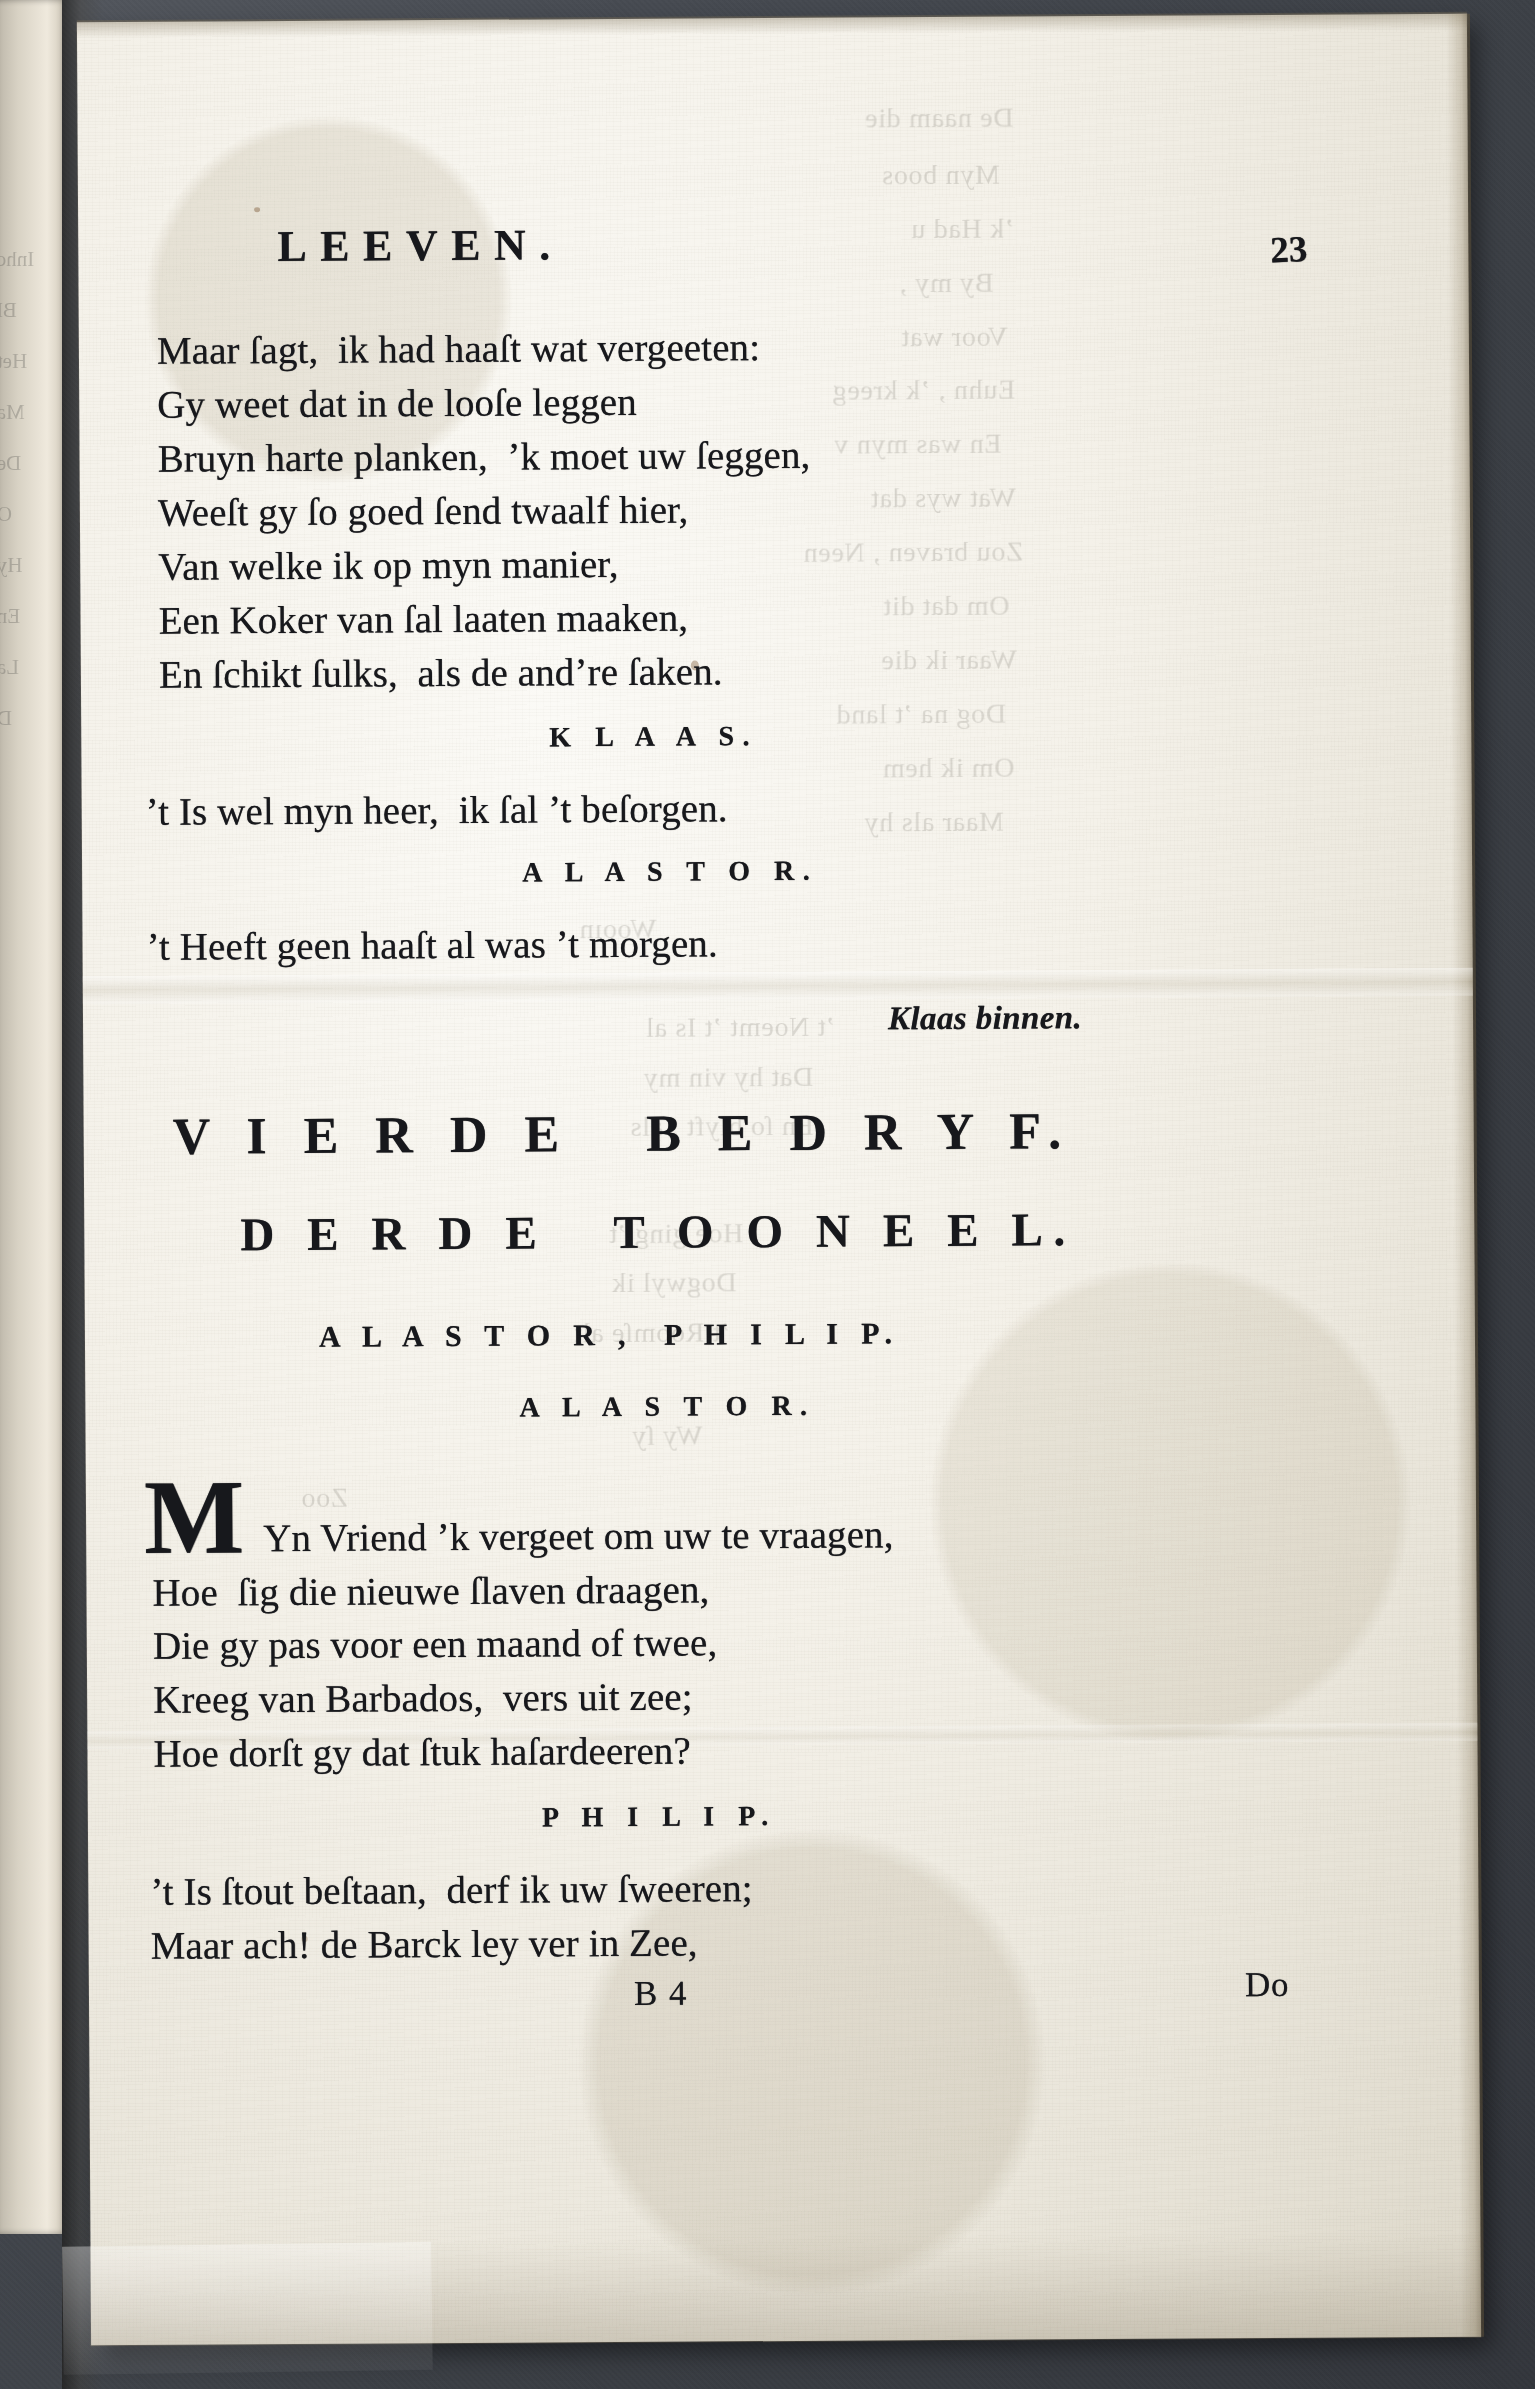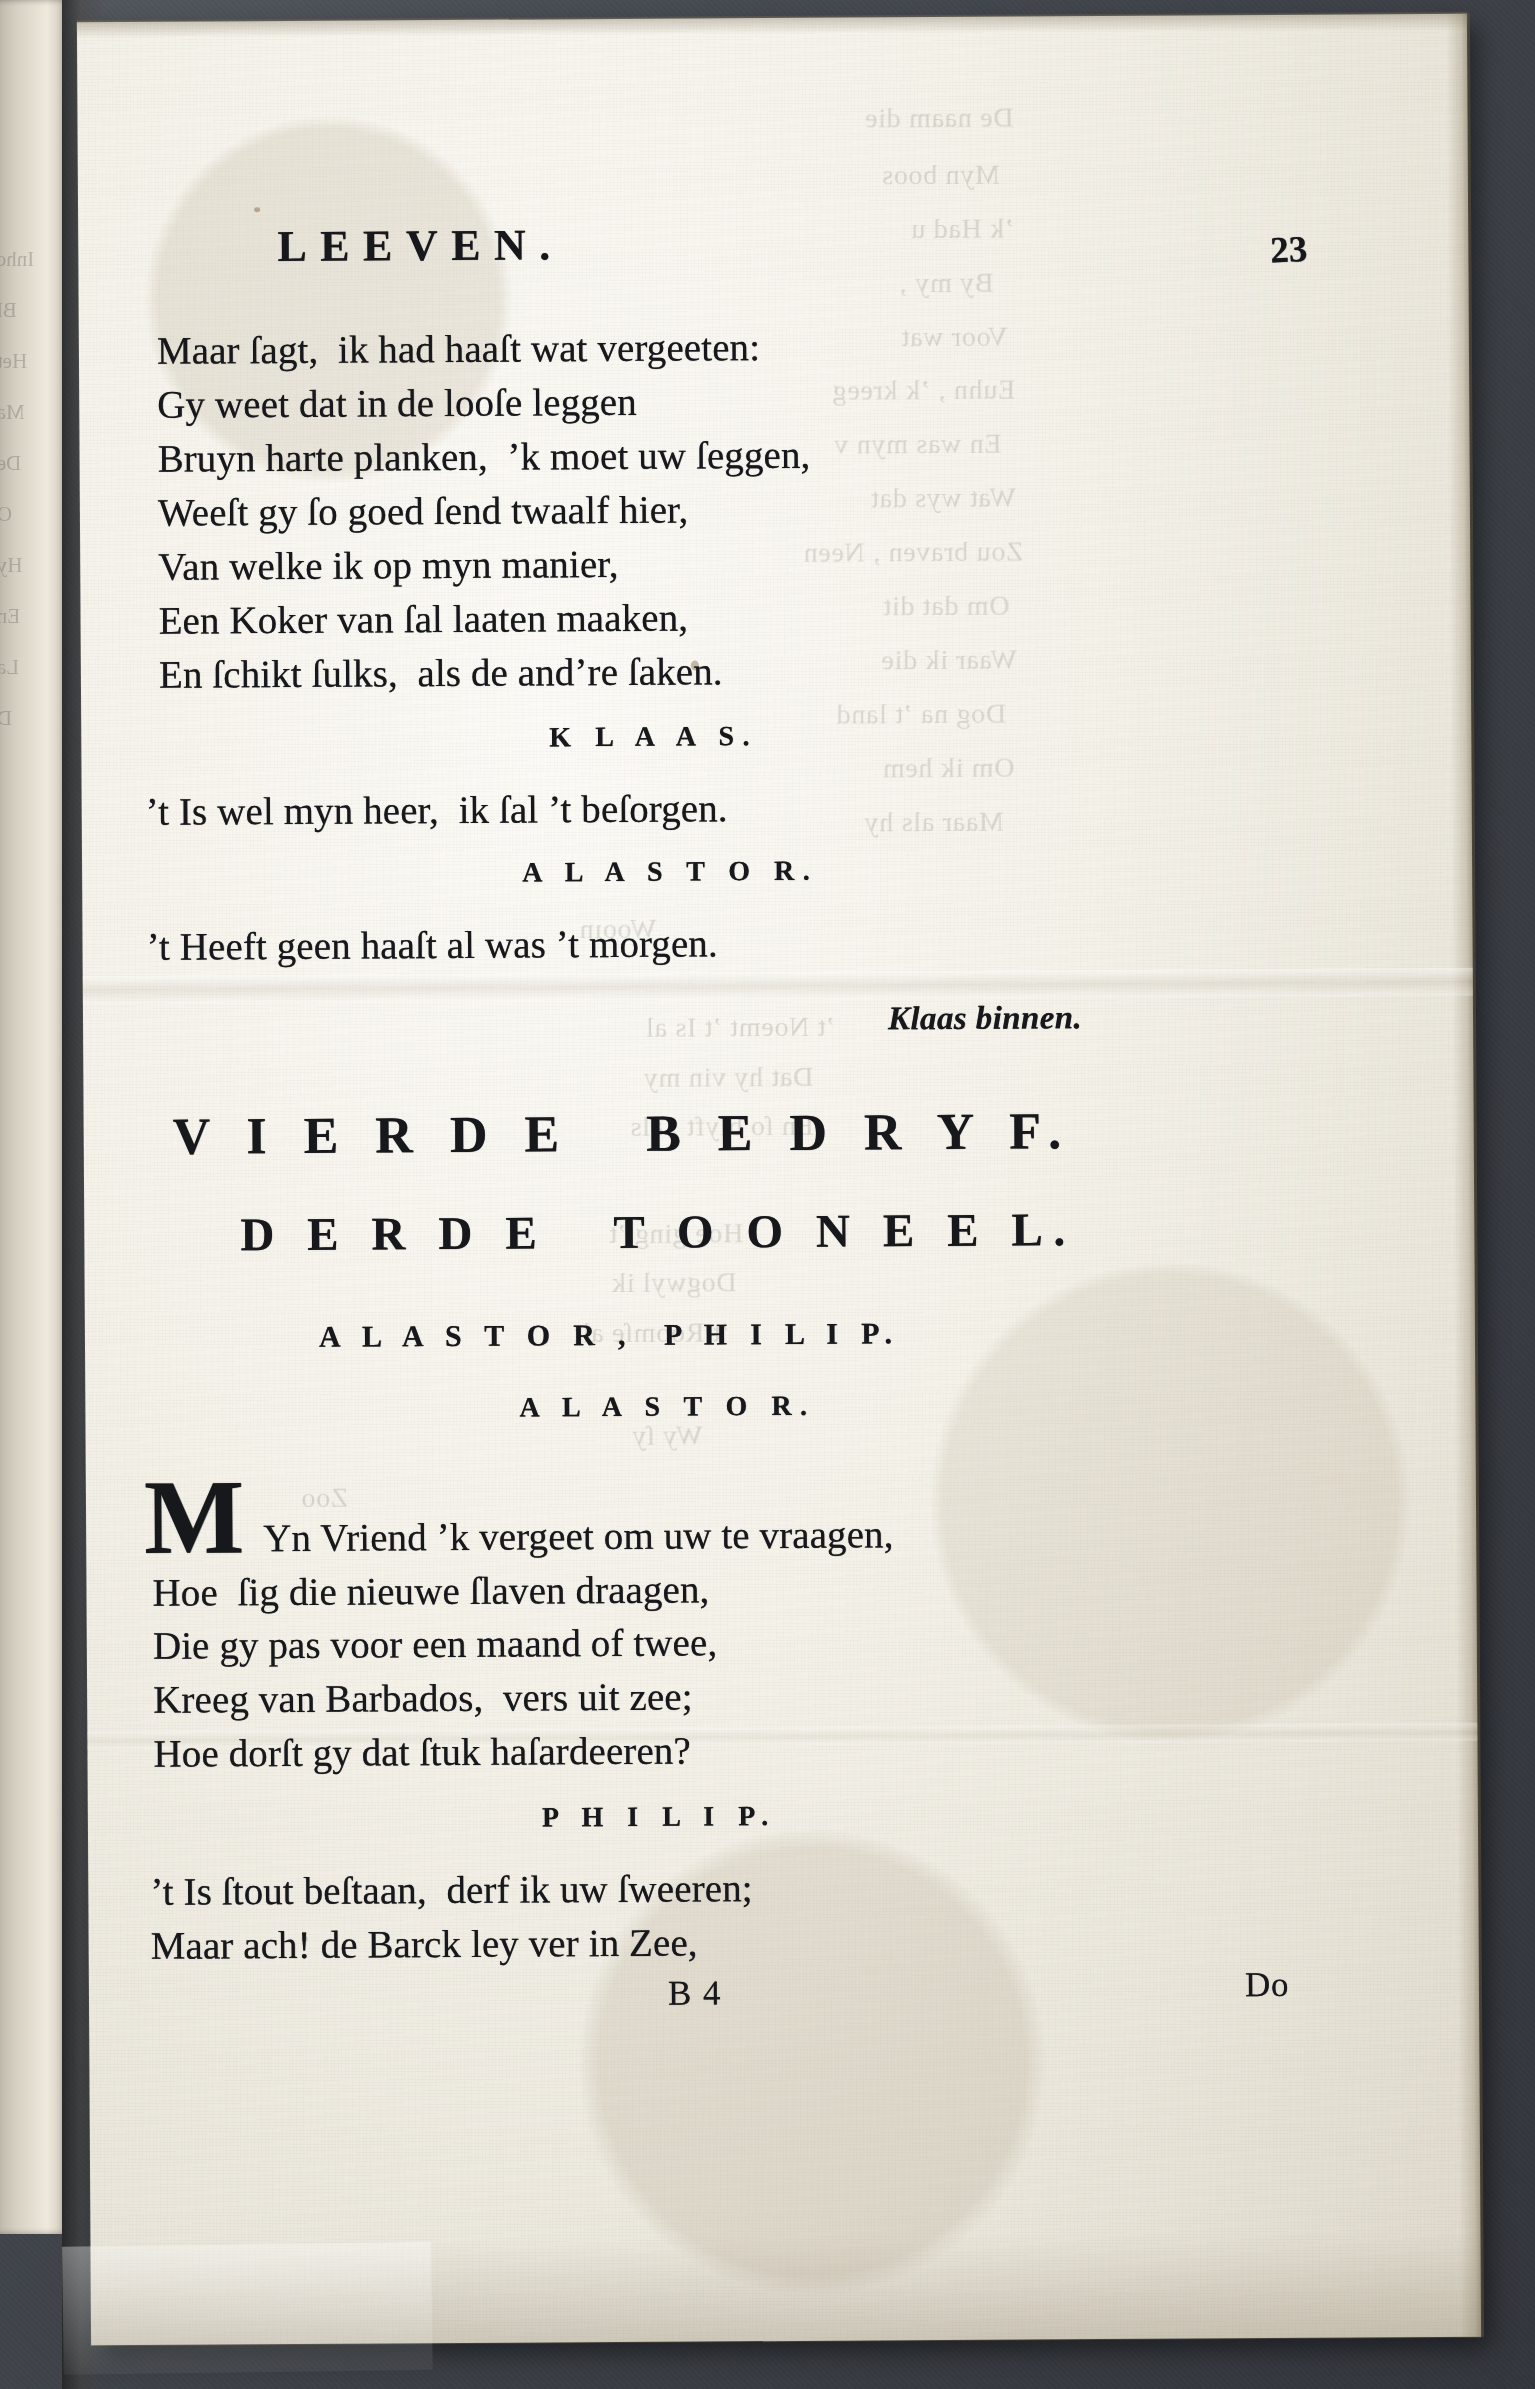--- a/index.html
+++ b/index.html
@@ -258,18 +258,18 @@
     <div class="ln verse" style="left:66px;top:1548px;">Hoe  ſig die nieuwe ſlaven draagen,</div>
     <div class="ln verse" style="left:66px;top:1601px;">Die gy pas voor een maand of twee,</div>
     <div class="ln verse" style="left:66px;top:1655px;">Kreeg van Barbados,  vers uit zee;</div>
     <div class="ln verse" style="left:66px;top:1709px;">Hoe dorſt gy dat ſtuk haſardeeren?</div>
 
     <div class="ln speaker" style="left:454px;top:1782px;">P H I L I P.</div>
 
     <div class="ln verse" style="left:62px;top:1847px;">’t Is ſtout beſtaan,  derf ik uw ſweeren;</div>
     <div class="ln verse" style="left:62px;top:1901px;">Maar ach! de Barck ley ver in Zee,</div>
 
-    <div class="ln sig" style="left:579px;top:1955px;text-align:center;">B 4</div>
+    <div class="ln sig" style="left:545px;top:1955px;text-align:center;">B 4</div>
     <div class="ln catch" style="left:1156px;top:1950px;">Do</div>
 
   </div>
 </div>
 
 
 </body></html>

